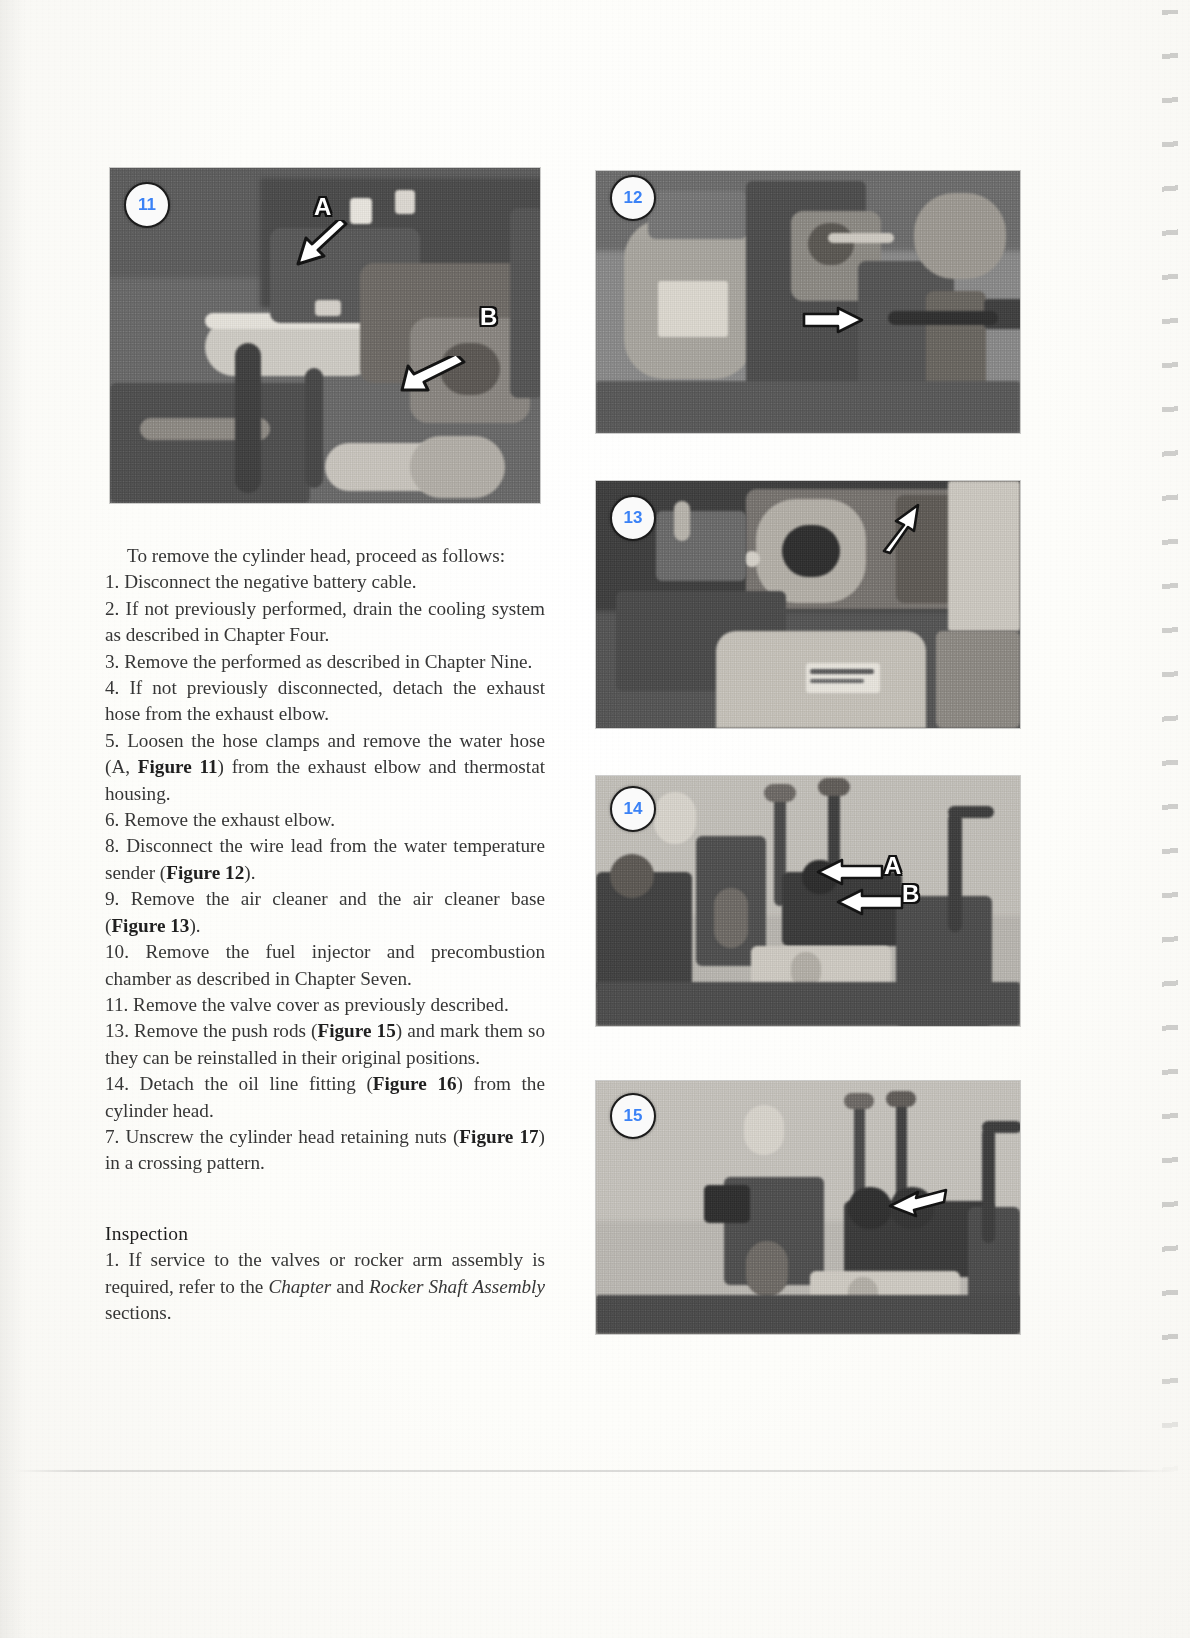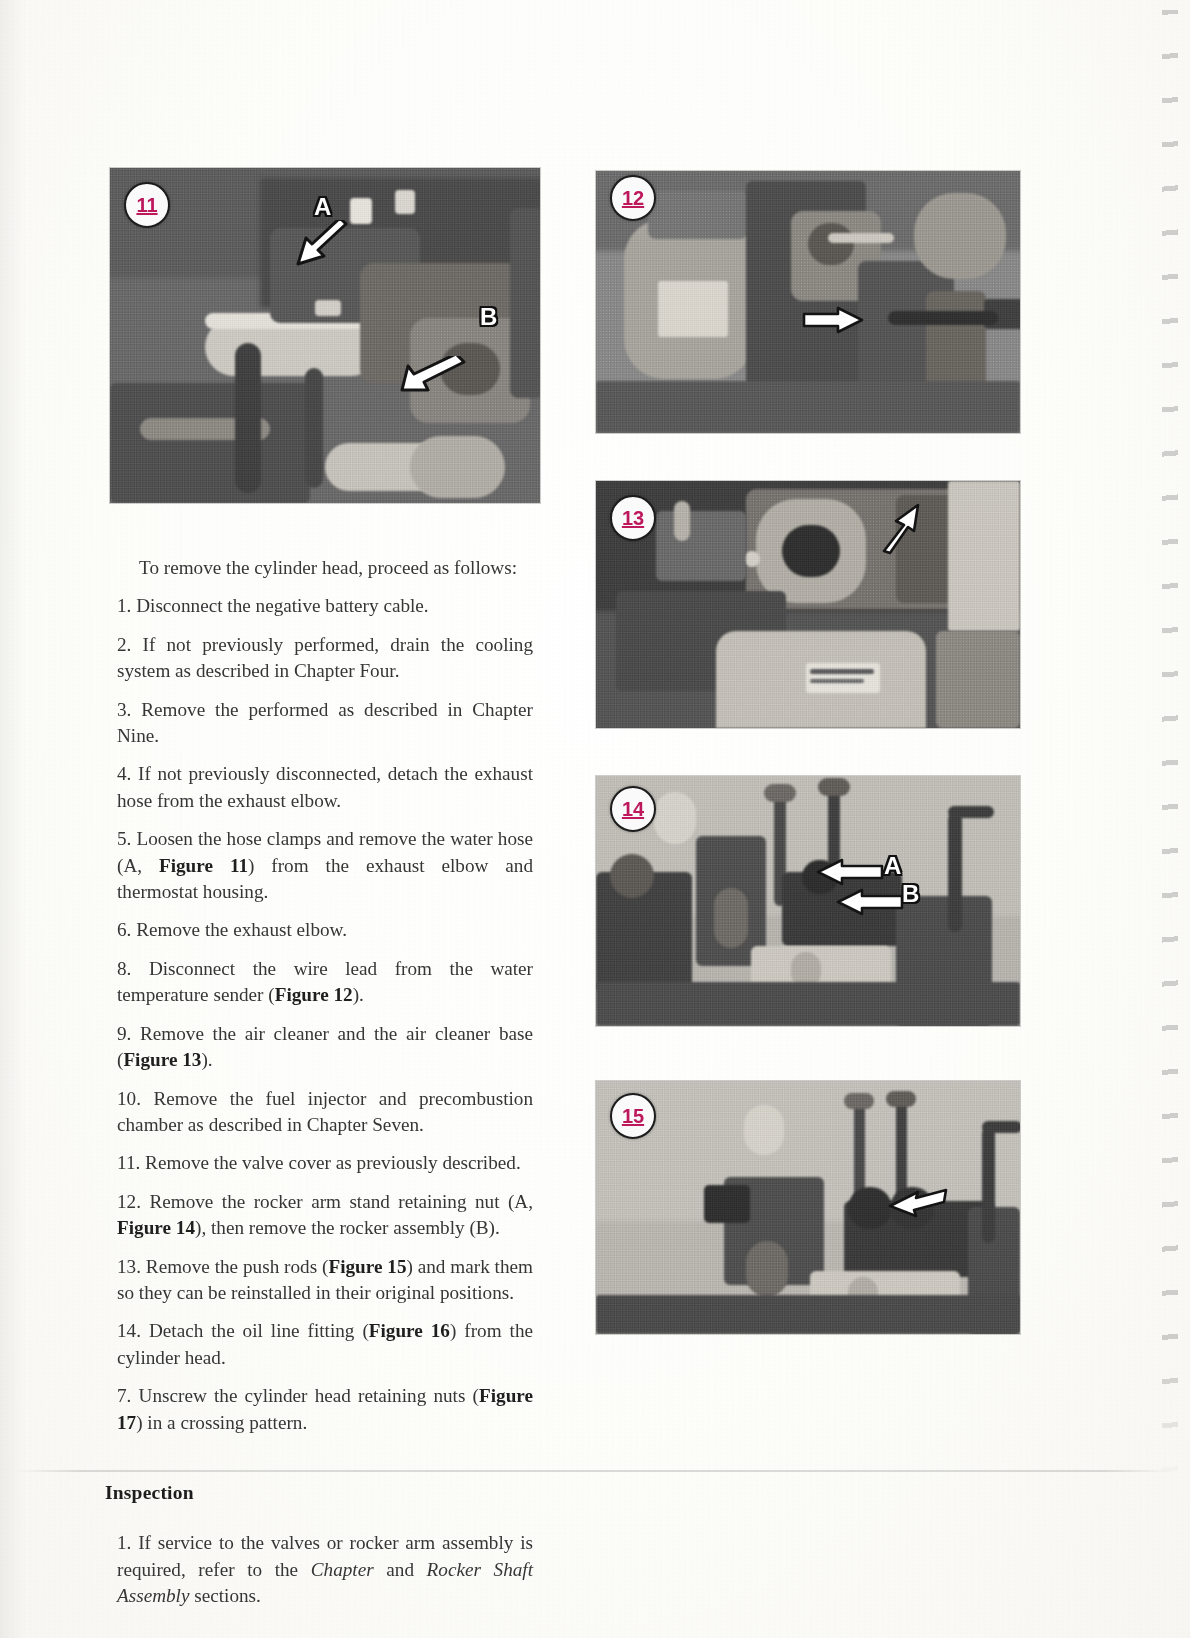--- a/index.html
+++ b/index.html
@@ -77,27 +77,27 @@
   .col-left{
     position:absolute;left:105px;top:543px;width:440px;
   }
   .body-text{
     font-size:19.2px;
     line-height:26.4px;
     text-align:justify;
     color:#363636;
     font-family:"Liberation Serif","DejaVu Serif",serif;
   }
-  .body-text p{margin:12px;}
+  .body-text p{margin:0;}
   .indent{ text-indent:22px; }
   b{font-weight:700;color:#1f1f1f;}
   i{font-style:italic;}
   .subhead{
-    font-size:19.5px;font-weight:700;color:#1d1d1d;
-    margin-top:44px;margin-bottom:24px;
+    font-size:19.5px;font-weight:400;color:#1d1d1d;
+    margin-top:44px;
     letter-spacing:.2px;
   }
 
   
   .fig{
     position:absolute;
     overflow:hidden;
     background:#8e8e8e;
     box-shadow:0 0 0 1px rgba(60,60,60,.25);
   }
@@ -121,24 +121,23 @@
   }
 
   
   .badge{
     position:absolute;
     width:42px;height:42px;border-radius:50%;
     background:#fafafa;
     border:2.5px solid #1c1c1c;
     display:flex;align-items:center;justify-content:center;
     font-family:"Liberation Sans","DejaVu Sans",sans-serif;
-    font-weight:700;font-size:20px;color:#be185d;
+    font-weight:700;font-size:17px;color:#3b82f6;
     z-index:6;
     box-shadow:0 0 3px rgba(0,0,0,.35);
-    text-decoration:underline;
   }
 
   
   .calloutL{
     position:absolute;z-index:6;
     font-family:"Liberation Sans","DejaVu Sans",sans-serif;
     font-weight:700;font-size:24px;color:#ffffff;
     text-shadow:
       -2px 0 0 #111, 2px 0 0 #111, 0 -2px 0 #111, 0 2px 0 #111,
       -2px -2px 0 #111, 2px -2px 0 #111, -2px 2px 0 #111, 2px 2px 0 #111;
@@ -380,25 +379,20 @@
       <p>
         <span>10.</span>
         <span>Remove the fuel injector and precombustion chamber as described in Chapter Seven.</span>
       </p>
 
       <p>
         <span>11.</span>
         <span>Remove the valve cover as previously described.</span>
       </p>
 
-      <p>
-        <span>12.</span>
-        Remove the rocker arm stand retaining nut (A,
-        <b>Figure 14</b>), then remove the rocker assembly (B).
-      </p>
 
       <p>
         <span>13.</span>
         Remove the push rods (<b>Figure 15</b>) and mark them so
         they can be reinstalled in their original positions.
       </p>
 
       <p>
         <span>14.</span>
         Detach the oil line fitting (<b>Figure 16</b>) from the

